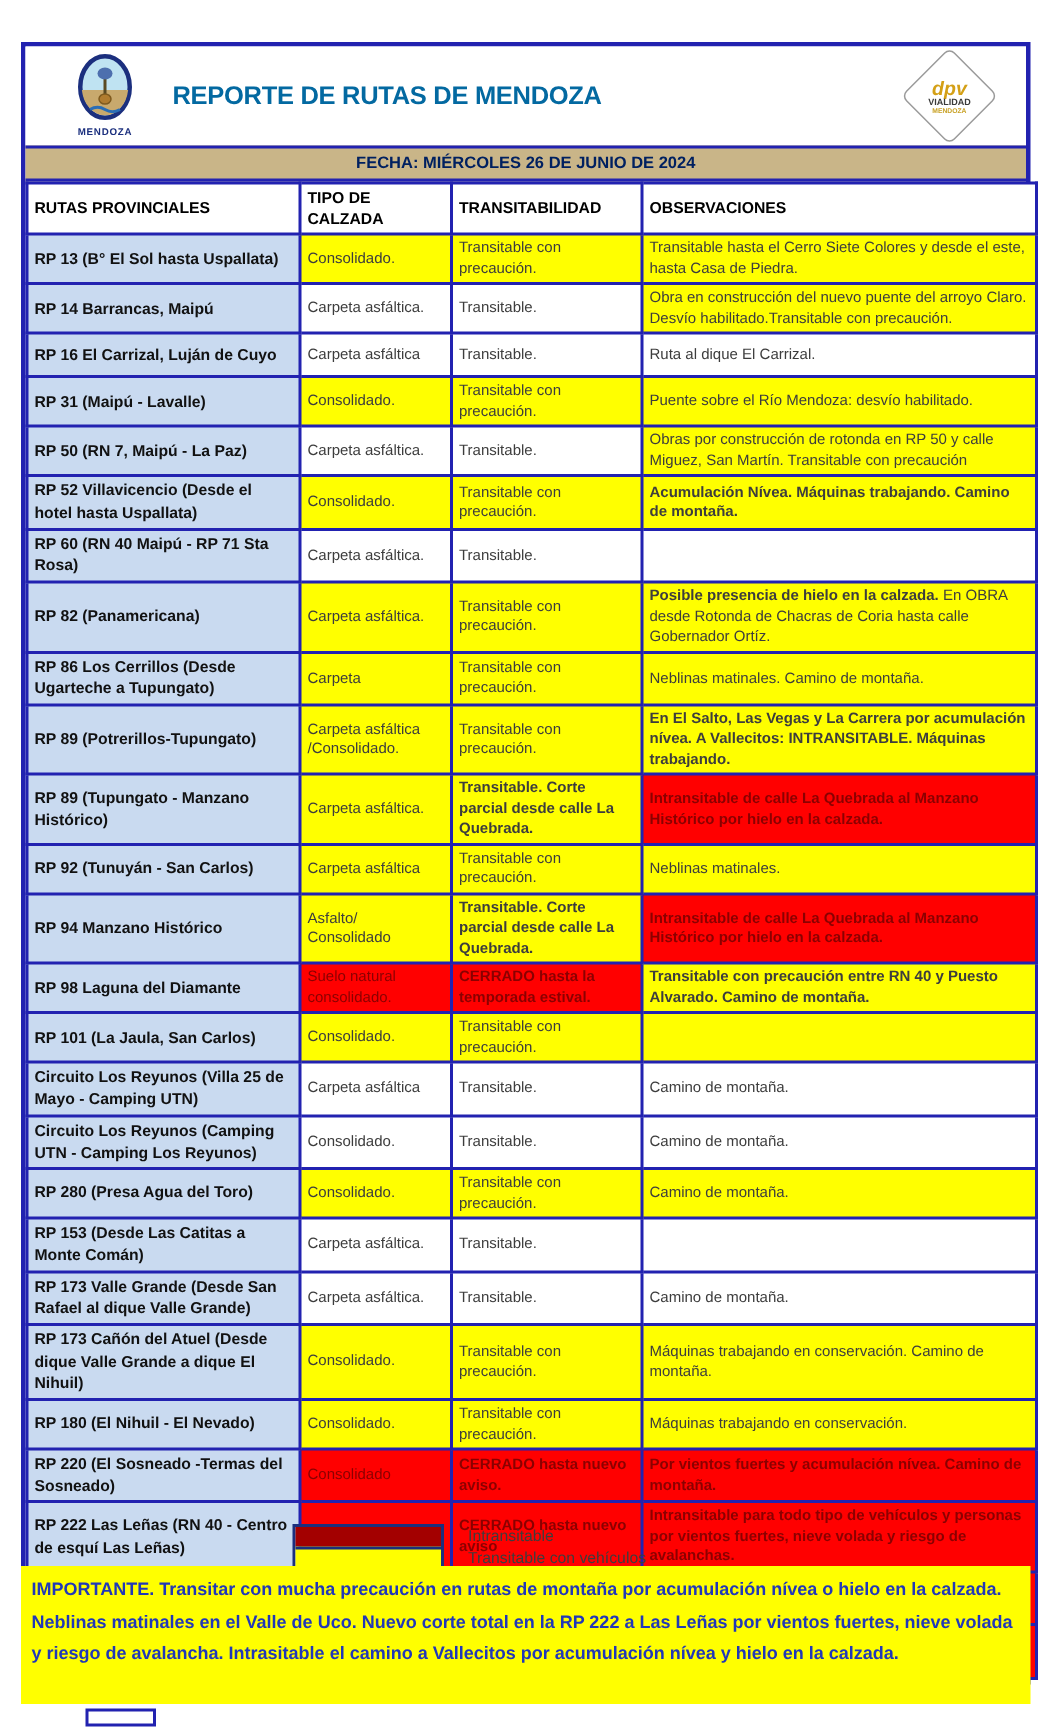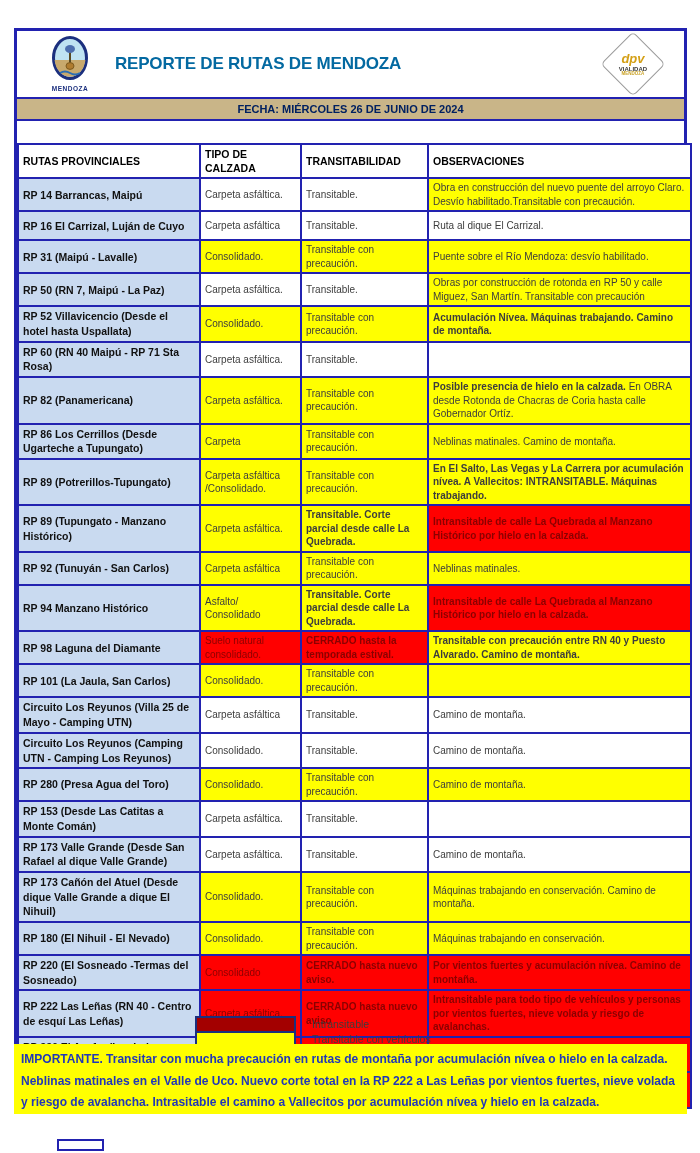--- a/index.html
+++ b/index.html
@@ -22,38 +22,38 @@
   .diamond-inner{transform:rotate(-45deg);text-align:center;line-height:1;}
   .dpv{font-size:13px;font-weight:700;font-style:italic;color:#d4a017;}
   .vial1{font-size:6px;font-weight:700;color:#3a3a3a;margin-top:1px;}
   .vial2{font-size:4.5px;font-weight:700;color:#c9a227;}
   
   .date-bar{
     background:#c9b588;border-top:2px solid #2222b0;border-bottom:2px solid #2222b0;
     text-align:center;font-size:11px;font-weight:700;color:#002060;padding:4px 4px;
   }
   
-  table{border-collapse:collapse;width:100%;table-layout:fixed;margin-top:22px;}
+  table{border-collapse:collapse;width:100%;table-layout:fixed;}
   th,td{border:2px solid #2222b0;padding:2px 4px;vertical-align:middle;font-size:10px;line-height:1.35;}
   th{background:#fff;color:#000;font-weight:700;font-size:10.5px;text-align:left;height:17px;}
   td{height:29px;}
   td.c-name{background:#c9daf0;color:#111;font-weight:700;font-size:10.5px;line-height:1.4;}
   .bg-w{background:#ffffff;}
   .bg-y{background:#ffff00;}
   .bg-r{background:#ff0000;color:#8b0000;}
   .b{font-weight:700;}
   
   .legend{position:absolute;left:195px;top:1000px;display:flex;gap:16px;margin-top:16px;}
   .legend-box{width:101px;border:2.5px solid #1b2f7e;}
   .legend-swatch{height:13px;}
   .legend-labels{font-size:10.5px;color:#3d3d3d;line-height:14.5px;padding-top:1px;}
   
   .notice{
     position:absolute;left:14px;top:1044px;width:673px;background:#ffff00;
-    color:#2138b8;font-weight:700;font-size:12px;line-height:1.8;padding:5px 7px 0 7px;
+    color:#2138b8;font-weight:700;font-size:12px;line-height:1.8;padding:5px 7px 22px 7px;
   }
   .cutoff-box{position:absolute;left:57px;top:1139px;width:47px;height:12px;border:2px solid #2222b0;background:#fff;}
 </style>
 </head>
 <body>
 
 <div class="frame">
 
   <div class="header-bar">
     <div class="logo-left">
@@ -91,20 +91,26 @@
     <thead>
       <tr>
         <th>RUTAS PROVINCIALES</th>
         <th>TIPO DE CALZADA</th>
         <th>TRANSITABILIDAD</th>
         <th>OBSERVACIONES</th>
       </tr>
     </thead>
     <tbody>
         <tr>
+          <td class="c-name">RP 13 (B° El Sol hasta Uspallata)</td>
+          <td class="bg-y"><span>Consolidado.</span></td>
+          <td class="bg-y"><span>Transitable con precaución.</span></td>
+          <td class="bg-y"><span>Transitable hasta el Cerro Siete Colores y desde el este, hasta Casa de Piedra.</span></td>
+        </tr>
+        <tr>
           <td class="c-name">RP 14 Barrancas, Maipú</td>
           <td class="bg-w"><span>Carpeta asfáltica.</span></td>
           <td class="bg-w"><span>Transitable.</span></td>
           <td class="bg-y"><span>Obra en construcción del nuevo puente del arroyo Claro. Desvío habilitado.Transitable con precaución.</span></td>
         </tr>
         <tr>
           <td class="c-name">RP 16 El Carrizal, Luján de Cuyo</td>
           <td class="bg-w"><span>Carpeta asfáltica</span></td>
           <td class="bg-w"><span>Transitable.</span></td>
           <td class="bg-w"><span>Ruta al dique El Carrizal.</span></td>

